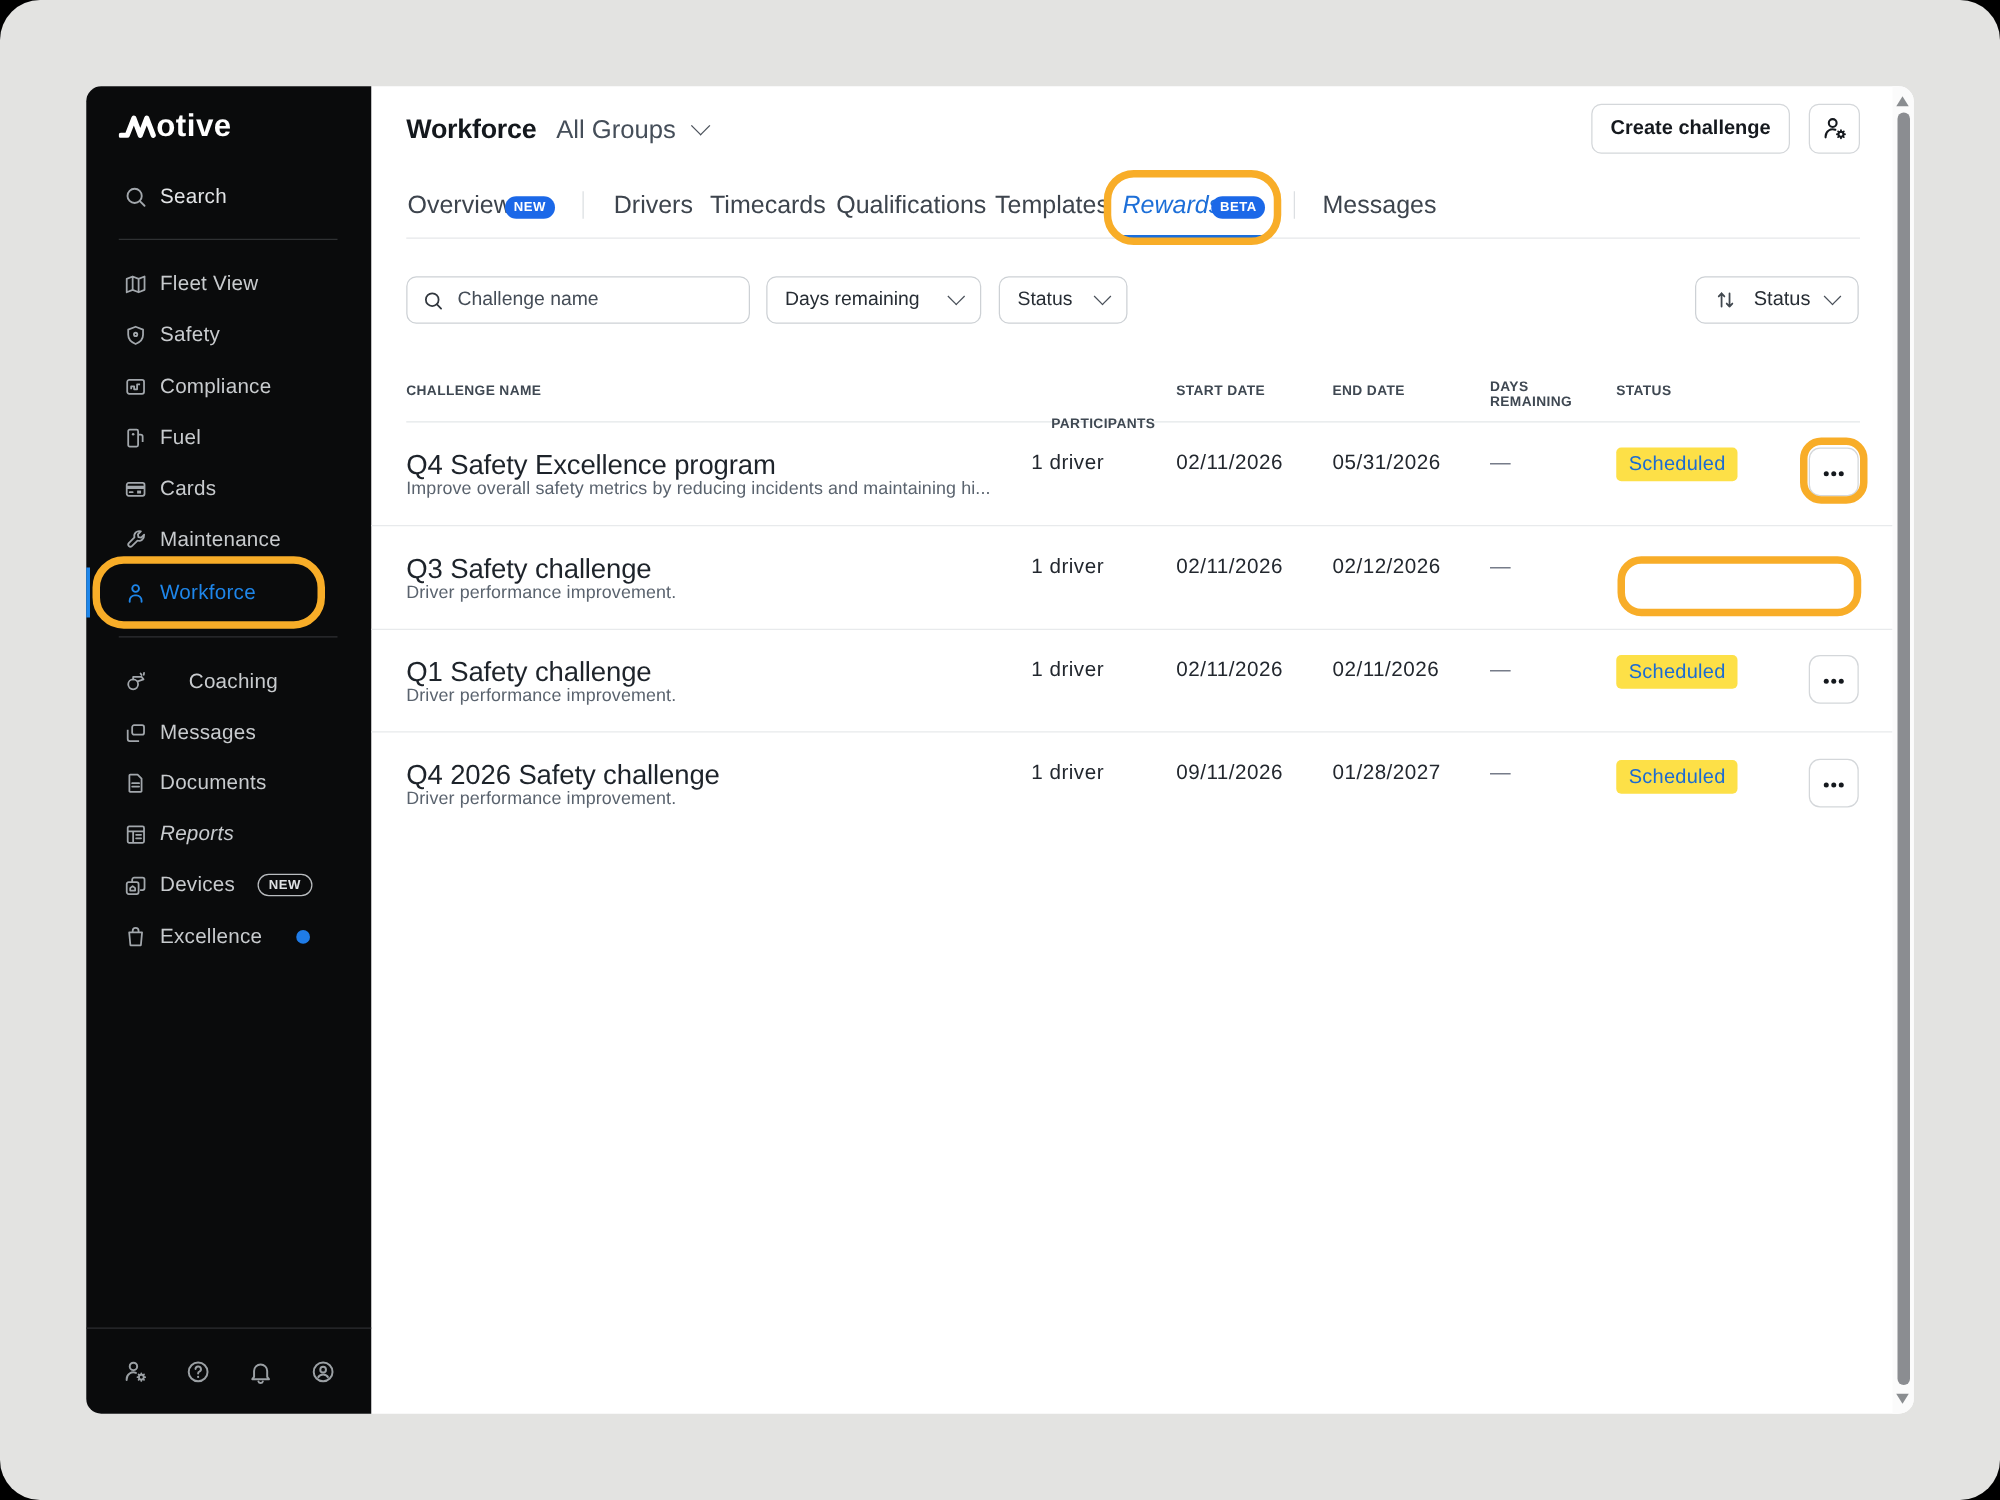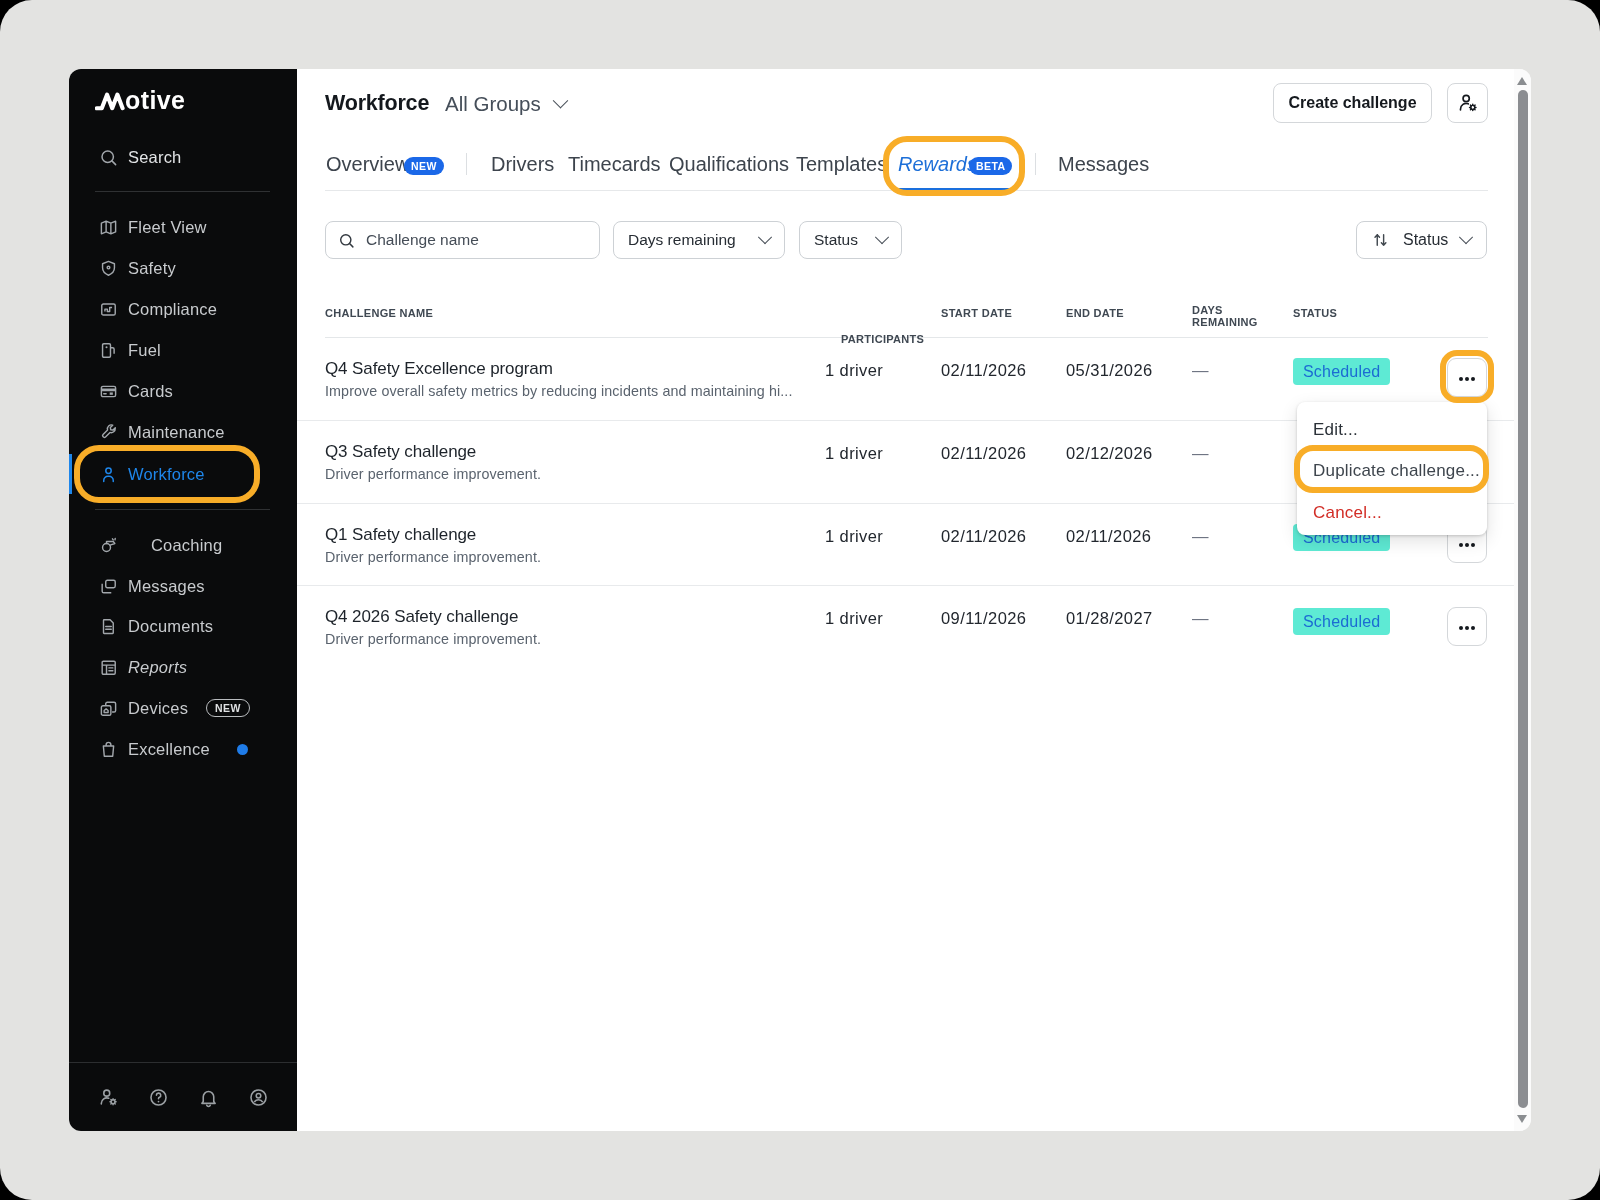--- a/index.html
+++ b/index.html
@@ -39,25 +39,25 @@
   .filters { position:absolute; left:28px; top:152px; width:1390px; height:38px; }
   .finput { position:absolute; left:0; top:0; width:275px; height:38px; border:1px solid #cdd1d5; border-radius:8px; display:flex; align-items:center; padding:0 12px; color:#454d57; font-size:15.5px; }
   .finput svg { width:17px; height:17px; color:#31373e; margin-right:11px; }
   .fsel { position:absolute; top:0; height:38px; border:1px solid #cdd1d5; border-radius:8px; display:flex; align-items:center; justify-content:space-between; padding:0 14px; color:#272d34; font-size:15.5px; }
   .chev { width:10px; height:10px; border-right:1.8px solid #495059; border-bottom:1.8px solid #495059; transform:rotate(45deg) translate(-2px,-2px); }
   .fsort { position:absolute; left:1031px; top:0; width:131px; height:38px; border:1px solid #cdd1d5; border-radius:8px; display:flex; align-items:center; padding:0 15px; color:#272d34; font-size:16px; }
 
   .thead { position:absolute; left:28px; top:230px; width:1163px; height:39px; border-bottom:1px solid #e4e7e9; font-size:11px; font-weight:bold; color:#3f4852; letter-spacing:.3px; }
   .thead div { position:absolute; }
   .trow { position:absolute; left:0px; width:1217px; border-bottom:1px solid #e8eaec; }
-  .rowtitle { position:absolute; left:28px; font-size:17px; color:#1d232a; letter-spacing:-.1px; }
+  .rowtitle { position:absolute; left:28px; font-size:22px; color:#1d232a; letter-spacing:-.1px; }
   .rowdesc { position:absolute; left:28px; font-size:14.3px; color:#5a636e; letter-spacing:.1px; }
   .cell { position:absolute; font-size:16.5px; color:#22272e; letter-spacing:.4px; }
   .dash { color:#6b7280; }
-  .sched { position:absolute; background:#5eead4; color:#1b6bd3; font-size:16px; letter-spacing:.2px; border-radius:4px; height:27px; display:flex; align-items:center; padding:0 10px; }
+  .sched { position:absolute; background:#fde047; color:#1b6bd3; font-size:16px; letter-spacing:.2px; border-radius:4px; height:27px; display:flex; align-items:center; padding:0 10px; }
   .dots { position:absolute; width:40px; height:39px; border:1px solid #d4d7da; border-radius:9px; background:#fff; display:flex; align-items:center; justify-content:center; }
   .dots span { display:flex; gap:2.2px; margin-top:2px; }
   .dots i { width:4px; height:4px; background:#15191e; border-radius:50%; }
 
   .menu { position:absolute; left:1000px; top:333px; width:190px; height:133px; background:#fff; border-radius:8px; box-shadow:0 1px 3px rgba(0,0,0,.18), 0 6px 18px rgba(0,0,0,.12); z-index:20; font-size:17px; letter-spacing:.2px; }
   .mi { position:absolute; left:16px; }
 
   .anno { position:absolute; border:6px solid #f8ad28; z-index:30; }
   .scroll { position:absolute; right:0; top:0; width:17px; height:1062px; background:#fbfbfb; border-radius:0 12px 12px 0; }
   .sthumb { position:absolute; left:3.5px; top:21px; width:10px; height:1018px; background:#8b8d91; border-radius:5px; }
@@ -332,25 +332,20 @@
       <div class="sched" style="left:996px; top:22px;">Scheduled</div>
       <div class="dots" style="left:1150px; top:21px;">
             <span>
               <i></i>
               <i></i>
               <i></i>
             </span>
           </div>
     </div>
 
-    <div class="menu">
-      <div class="mi" style="top:18px; color:#2b3138;">Edit...</div>
-      <div class="mi" style="top:59px; color:#3e454d;">Duplicate challenge...</div>
-      <div class="mi" style="top:101px; color:#d22d26;">Cancel...</div>
-    </div>
   </div>
 
   <div class="anno" style="left:814px; top:67px; width:142px; height:60px; border-radius:24px;"></div>
   <div class="anno" style="left:5px; top:376px; width:186px; height:58px; border-radius:25px;"></div>
   <div class="anno" style="left:1371px; top:281px; width:54px; height:53px; border-radius:17px;"></div>
   <div class="anno" style="left:1225px; top:376px; width:195px; height:48px; border-radius:19px;"></div>
 
   <div class="scroll">
     <div class="sarrow" style="top:8px; border-bottom:8px solid #8a8d90;"></div>
     <div class="sthumb"></div>

